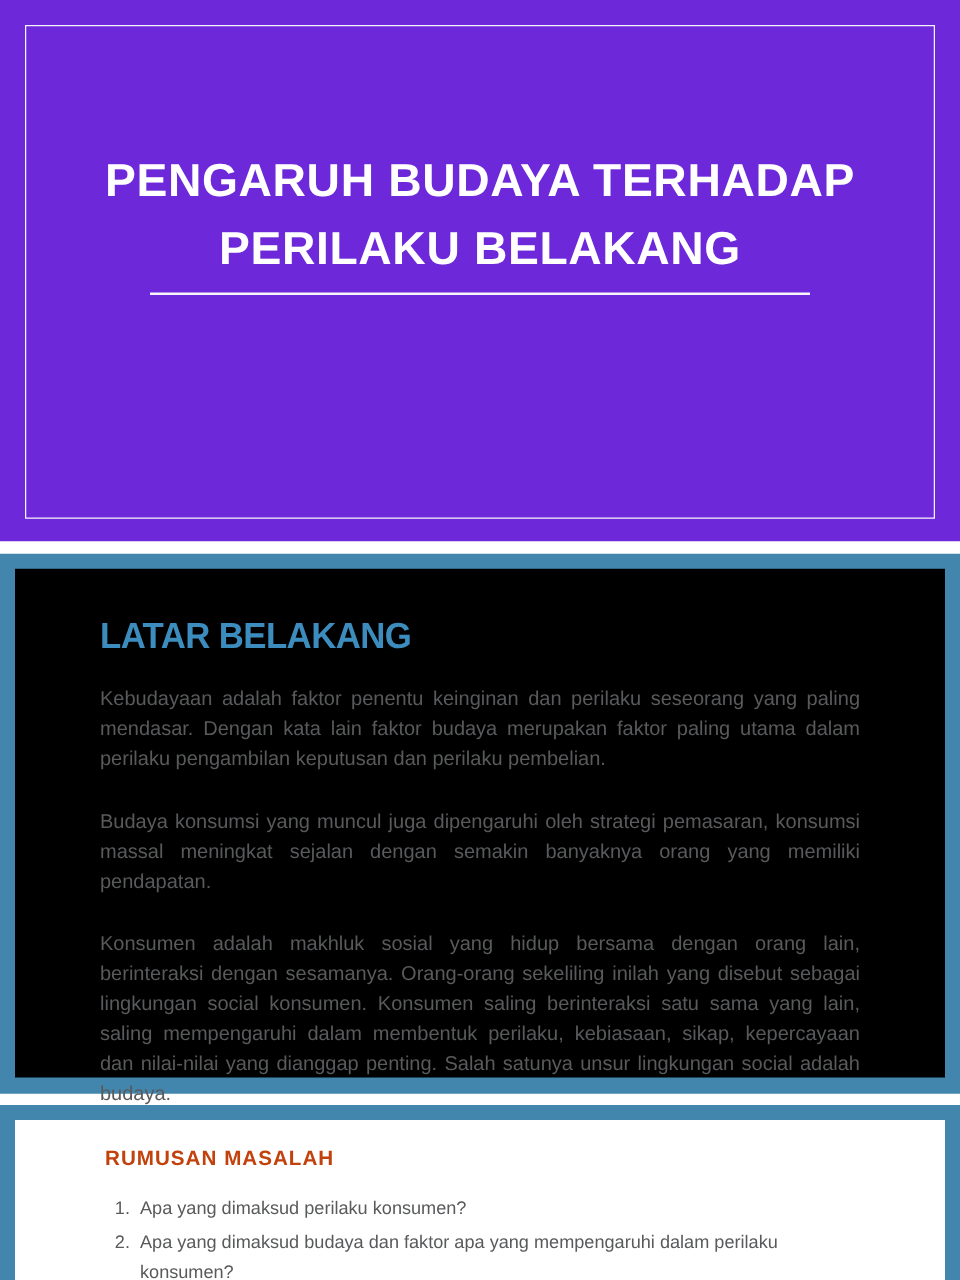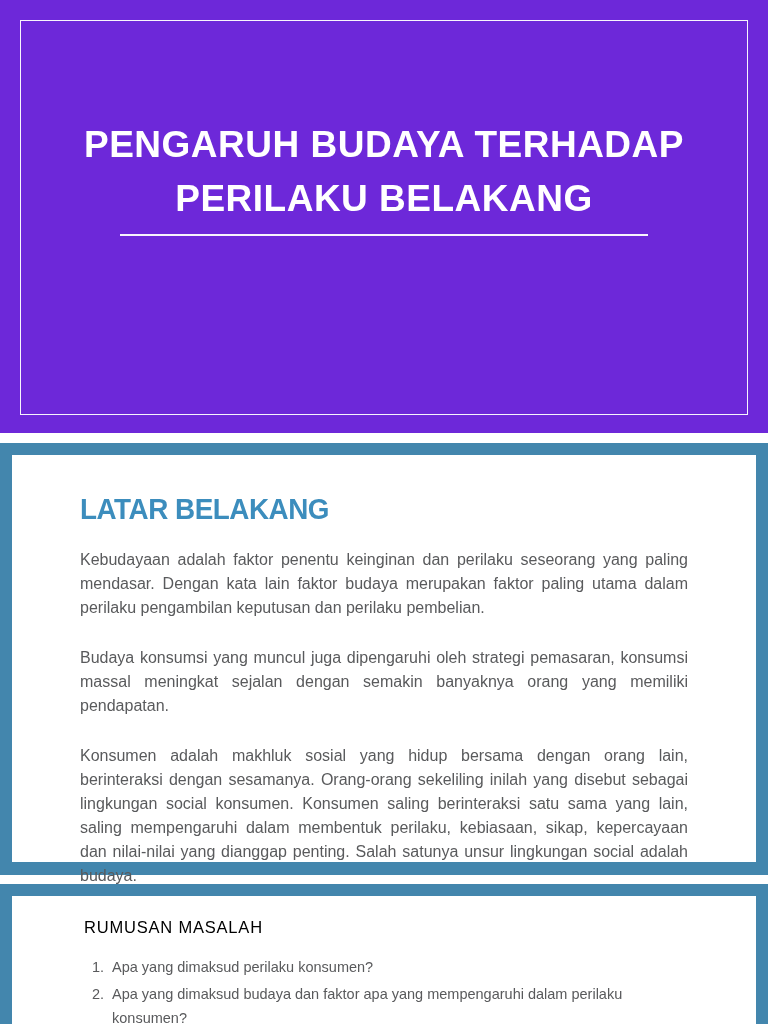--- a/index.html
+++ b/index.html
@@ -54,21 +54,21 @@
   
   .slide2 {
     height: 432px;
     background: #4386ad;
     position: relative;
     margin-bottom: 9px;
   }
   .slide2 .panel {
     position: absolute;
     left: 12px; right: 12px; top: 12px; bottom: 13px;
-    background: #ffffff;
+    background: #000000;
     padding: 38px 68px 20px 68px;
     box-sizing: border-box;
   }
   .section-heading-blue {
     color: #3c8dbd;
     font-size: 29px;
     font-weight: 700;
     letter-spacing: -0.5px;
     margin: 0 0 22px 0;
     transform: scaleX(0.96);
@@ -88,23 +88,23 @@
     position: relative;
   }
   .slide3 .panel {
     position: absolute;
     left: 12px; right: 12px; top: 12px; bottom: 0;
     background: #ffffff;
     padding: 22px 68px 0 72px;
     box-sizing: border-box;
   }
   .section-heading-dark {
-    color: #000000;
+    color: #c2410c;
     font-size: 16.5px;
-    font-weight: 400;
+    font-weight: 700;
     letter-spacing: 0.8px;
     margin: 0 0 18px 0;
   }
   ol.rumusan-list {
     margin: 0;
     padding-left: 24px;
     color: #595a5c;
     font-size: 14.5px;
     line-height: 24px;
   }

